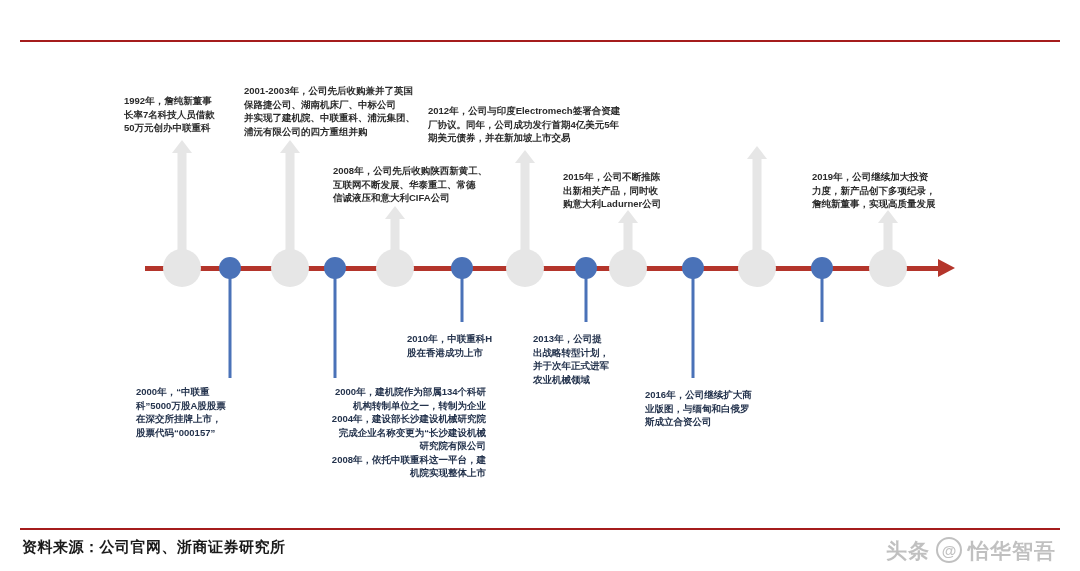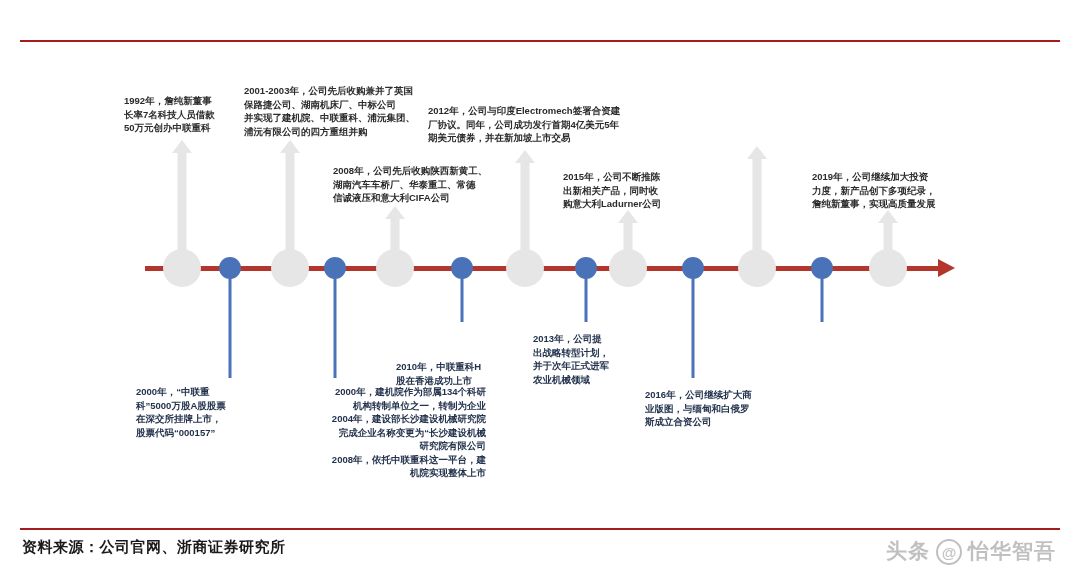--- a/index.html
+++ b/index.html
@@ -63,21 +63,21 @@
     letter-spacing: 0.5px;
     white-space: nowrap;
   }
 
   
   .watermark {
     position: absolute;
     right: 24px;
     top: 537px;
     display: flex;
-    align-items: flex-end;
+    align-items: flex-start;
     gap: 6px;
     opacity: 0.30;
   }
   .wm-text {
     font-family: "Liberation Sans", "DejaVu Sans", sans-serif;
     font-size: 21px;
     font-weight: bold;
     color: #333;
     letter-spacing: 1px;
   }
@@ -223,21 +223,21 @@
   <div class="cap" style="left:124px; top:94px; width:130px;">1992年，詹纯新董事
 长率7名科技人员借款
 50万元创办中联重科</div>
 
   <div class="cap" style="left:244px; top:84px; width:190px;">2001-2003年，公司先后收购兼并了英国
 保路捷公司、湖南机床厂、中标公司
 并实现了建机院、中联重科、浦沅集团、
 浦沅有限公司的四方重组并购</div>
 
   <div class="cap" style="left:333px; top:164px; width:195px;">2008年，公司先后收购陕西新黄工、
-湖南汽车车桥厂、华泰重工、常德
+互联网不断发展、华泰重工、常德
 信诚液压和意大利CIFA公司</div>
 
   <div class="cap" style="left:428px; top:104px; width:200px;">2012年，公司与印度Electromech签署合资建
 厂协议。同年，公司成功发行首期4亿美元5年
 期美元债券，并在新加坡上市交易</div>
 
   <div class="cap" style="left:563px; top:170px; width:150px;">2015年，公司不断推陈
 出新相关产品，同时收
 购意大利Ladurner公司</div>
 
@@ -252,21 +252,21 @@
 股票代码“000157”</div>
 
   <div class="cap blue-cap" style="left:266px; top:385px; width:220px;text-align:right;">2000年，建机院作为部属134个科研
 机构转制单位之一，转制为企业
 2004年，建设部长沙建设机械研究院
 完成企业名称变更为“长沙建设机械
 研究院有限公司
 2008年，依托中联重科这一平台，建
 机院实现整体上市</div>
 
-  <div class="cap blue-cap" style="left:396px; top:332px; width:120px;margin-top:28px;">2010年，中联重科H
+  <div class="cap blue-cap" style="left:407px; top:332px; width:120px;">2010年，中联重科H
 股在香港成功上市</div>
 
   <div class="cap blue-cap" style="left:533px; top:332px; width:105px;">2013年，公司提
 出战略转型计划，
 并于次年正式进军
 农业机械领域</div>
 
   <div class="cap blue-cap" style="left:645px; top:388px; width:130px;">2016年，公司继续扩大商
 业版图，与缅甸和白俄罗
 斯成立合资公司</div>

